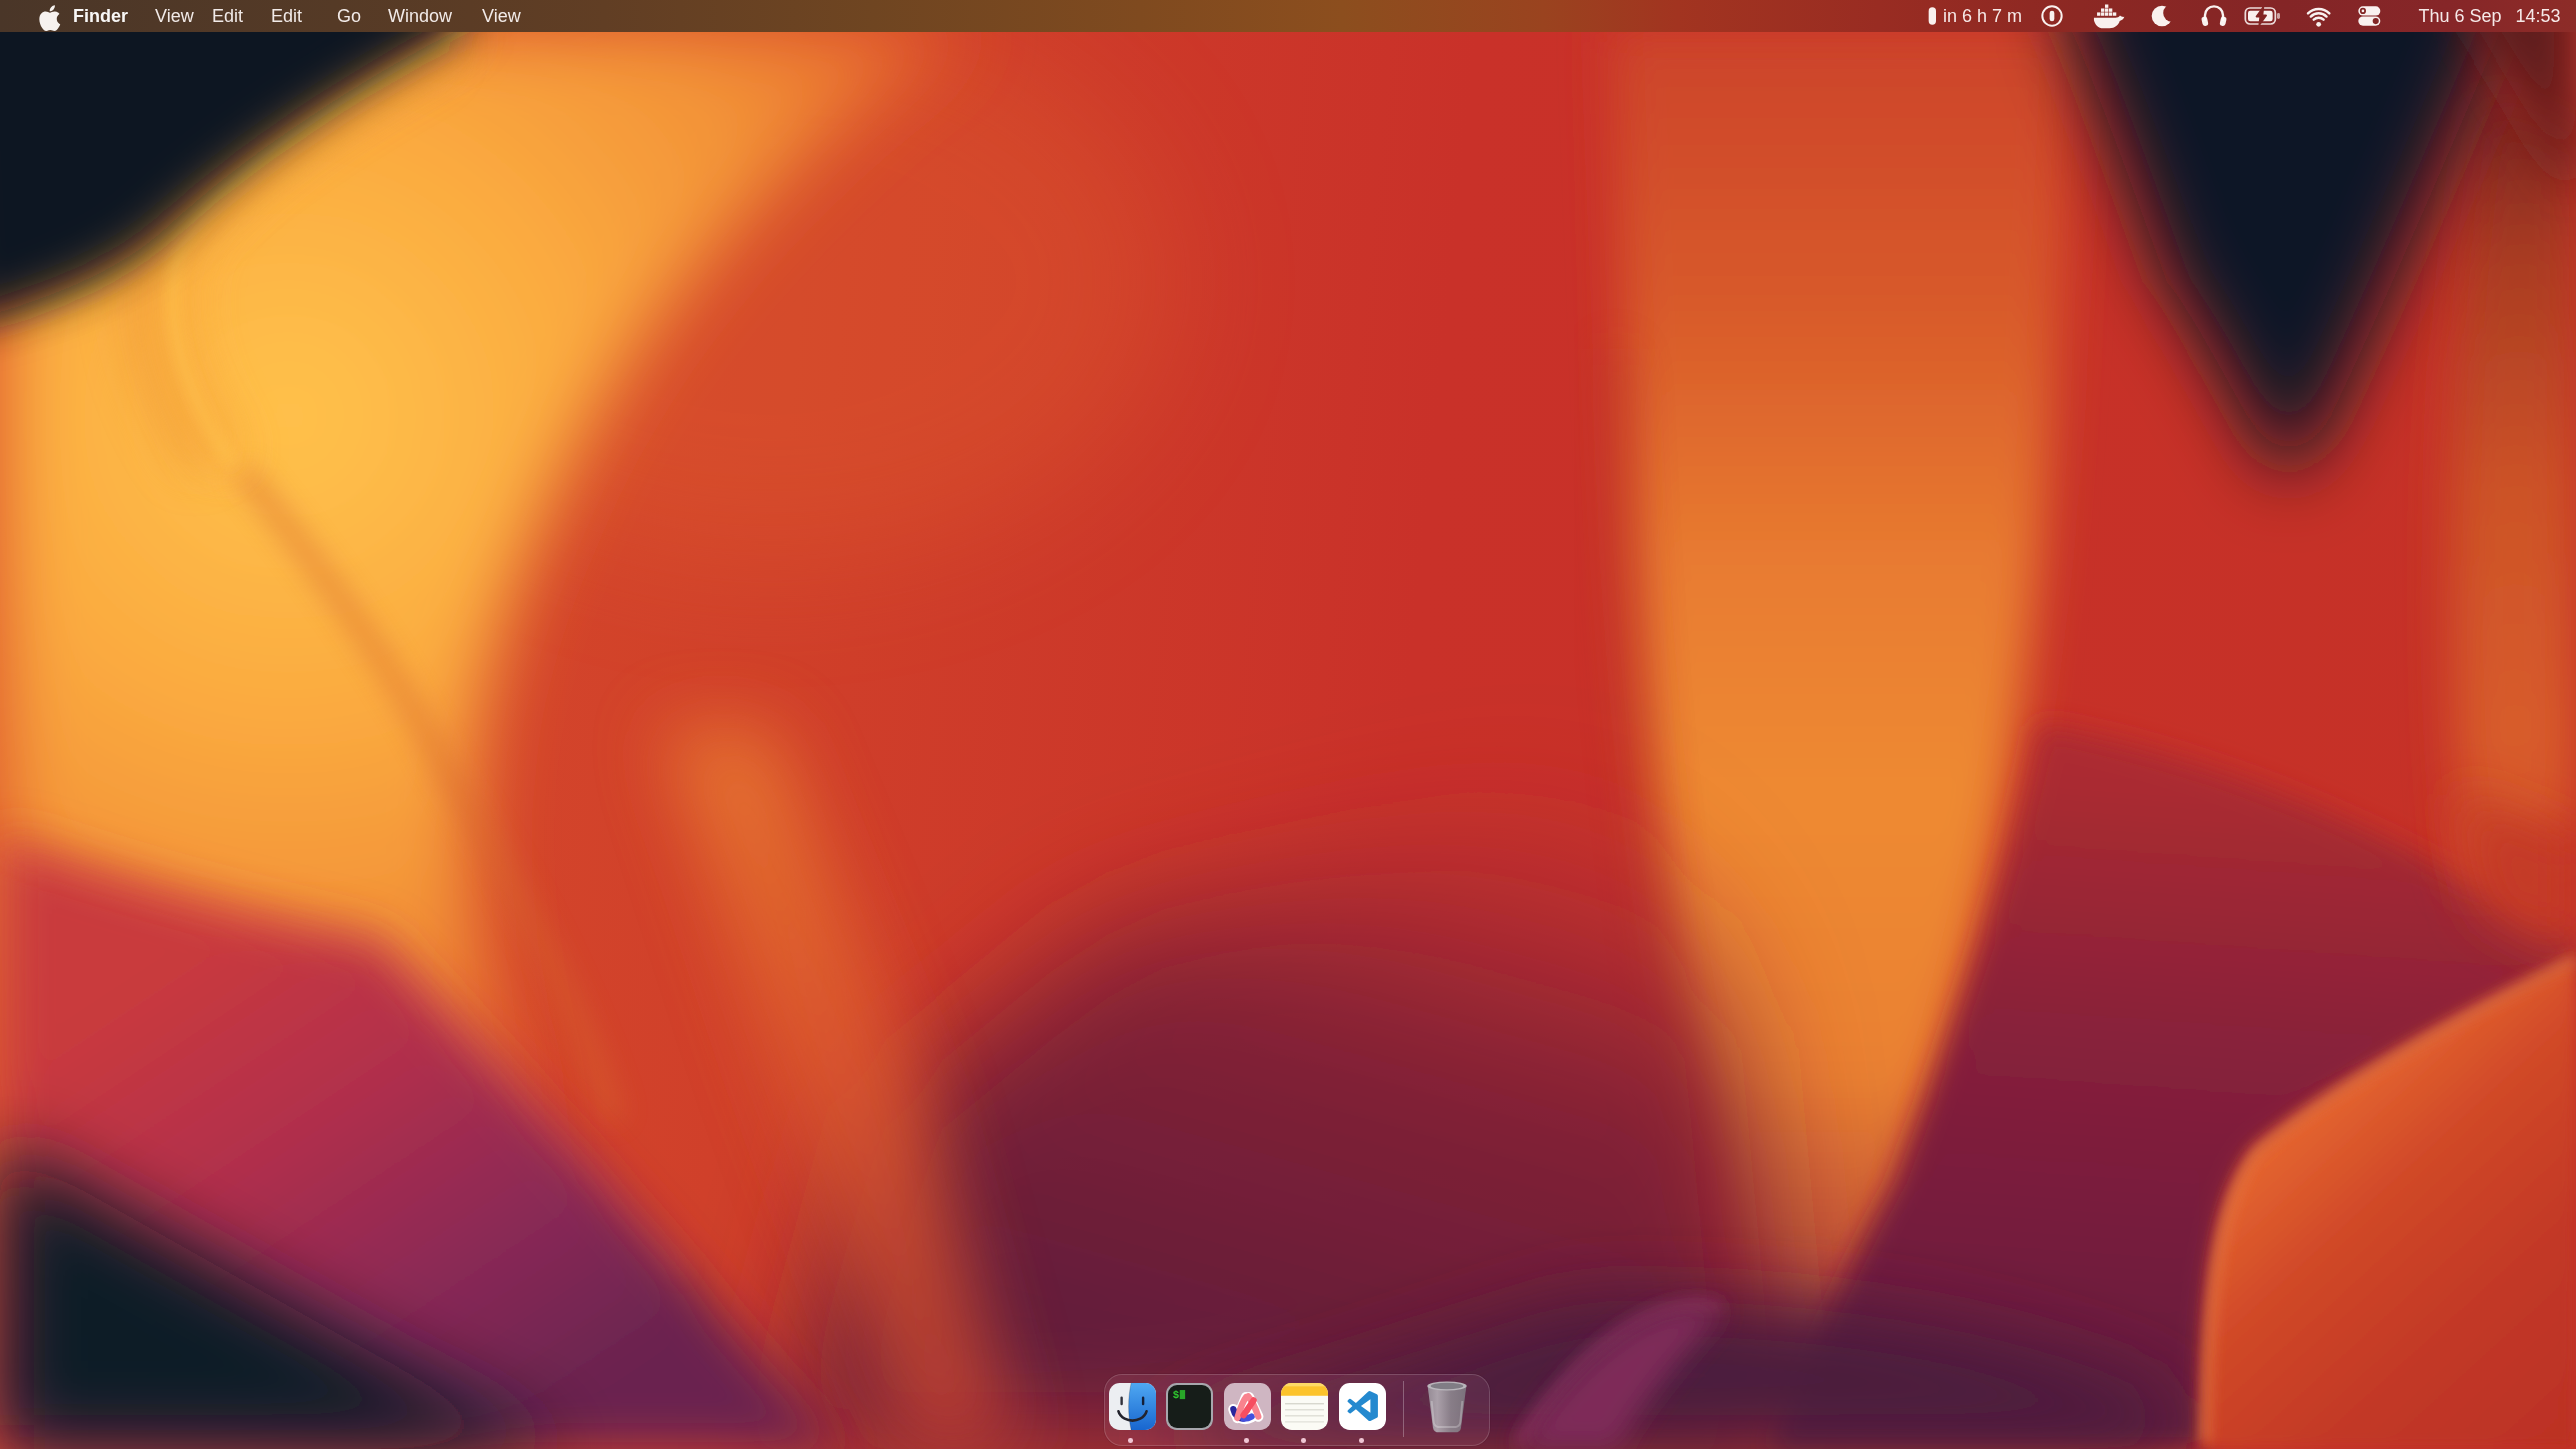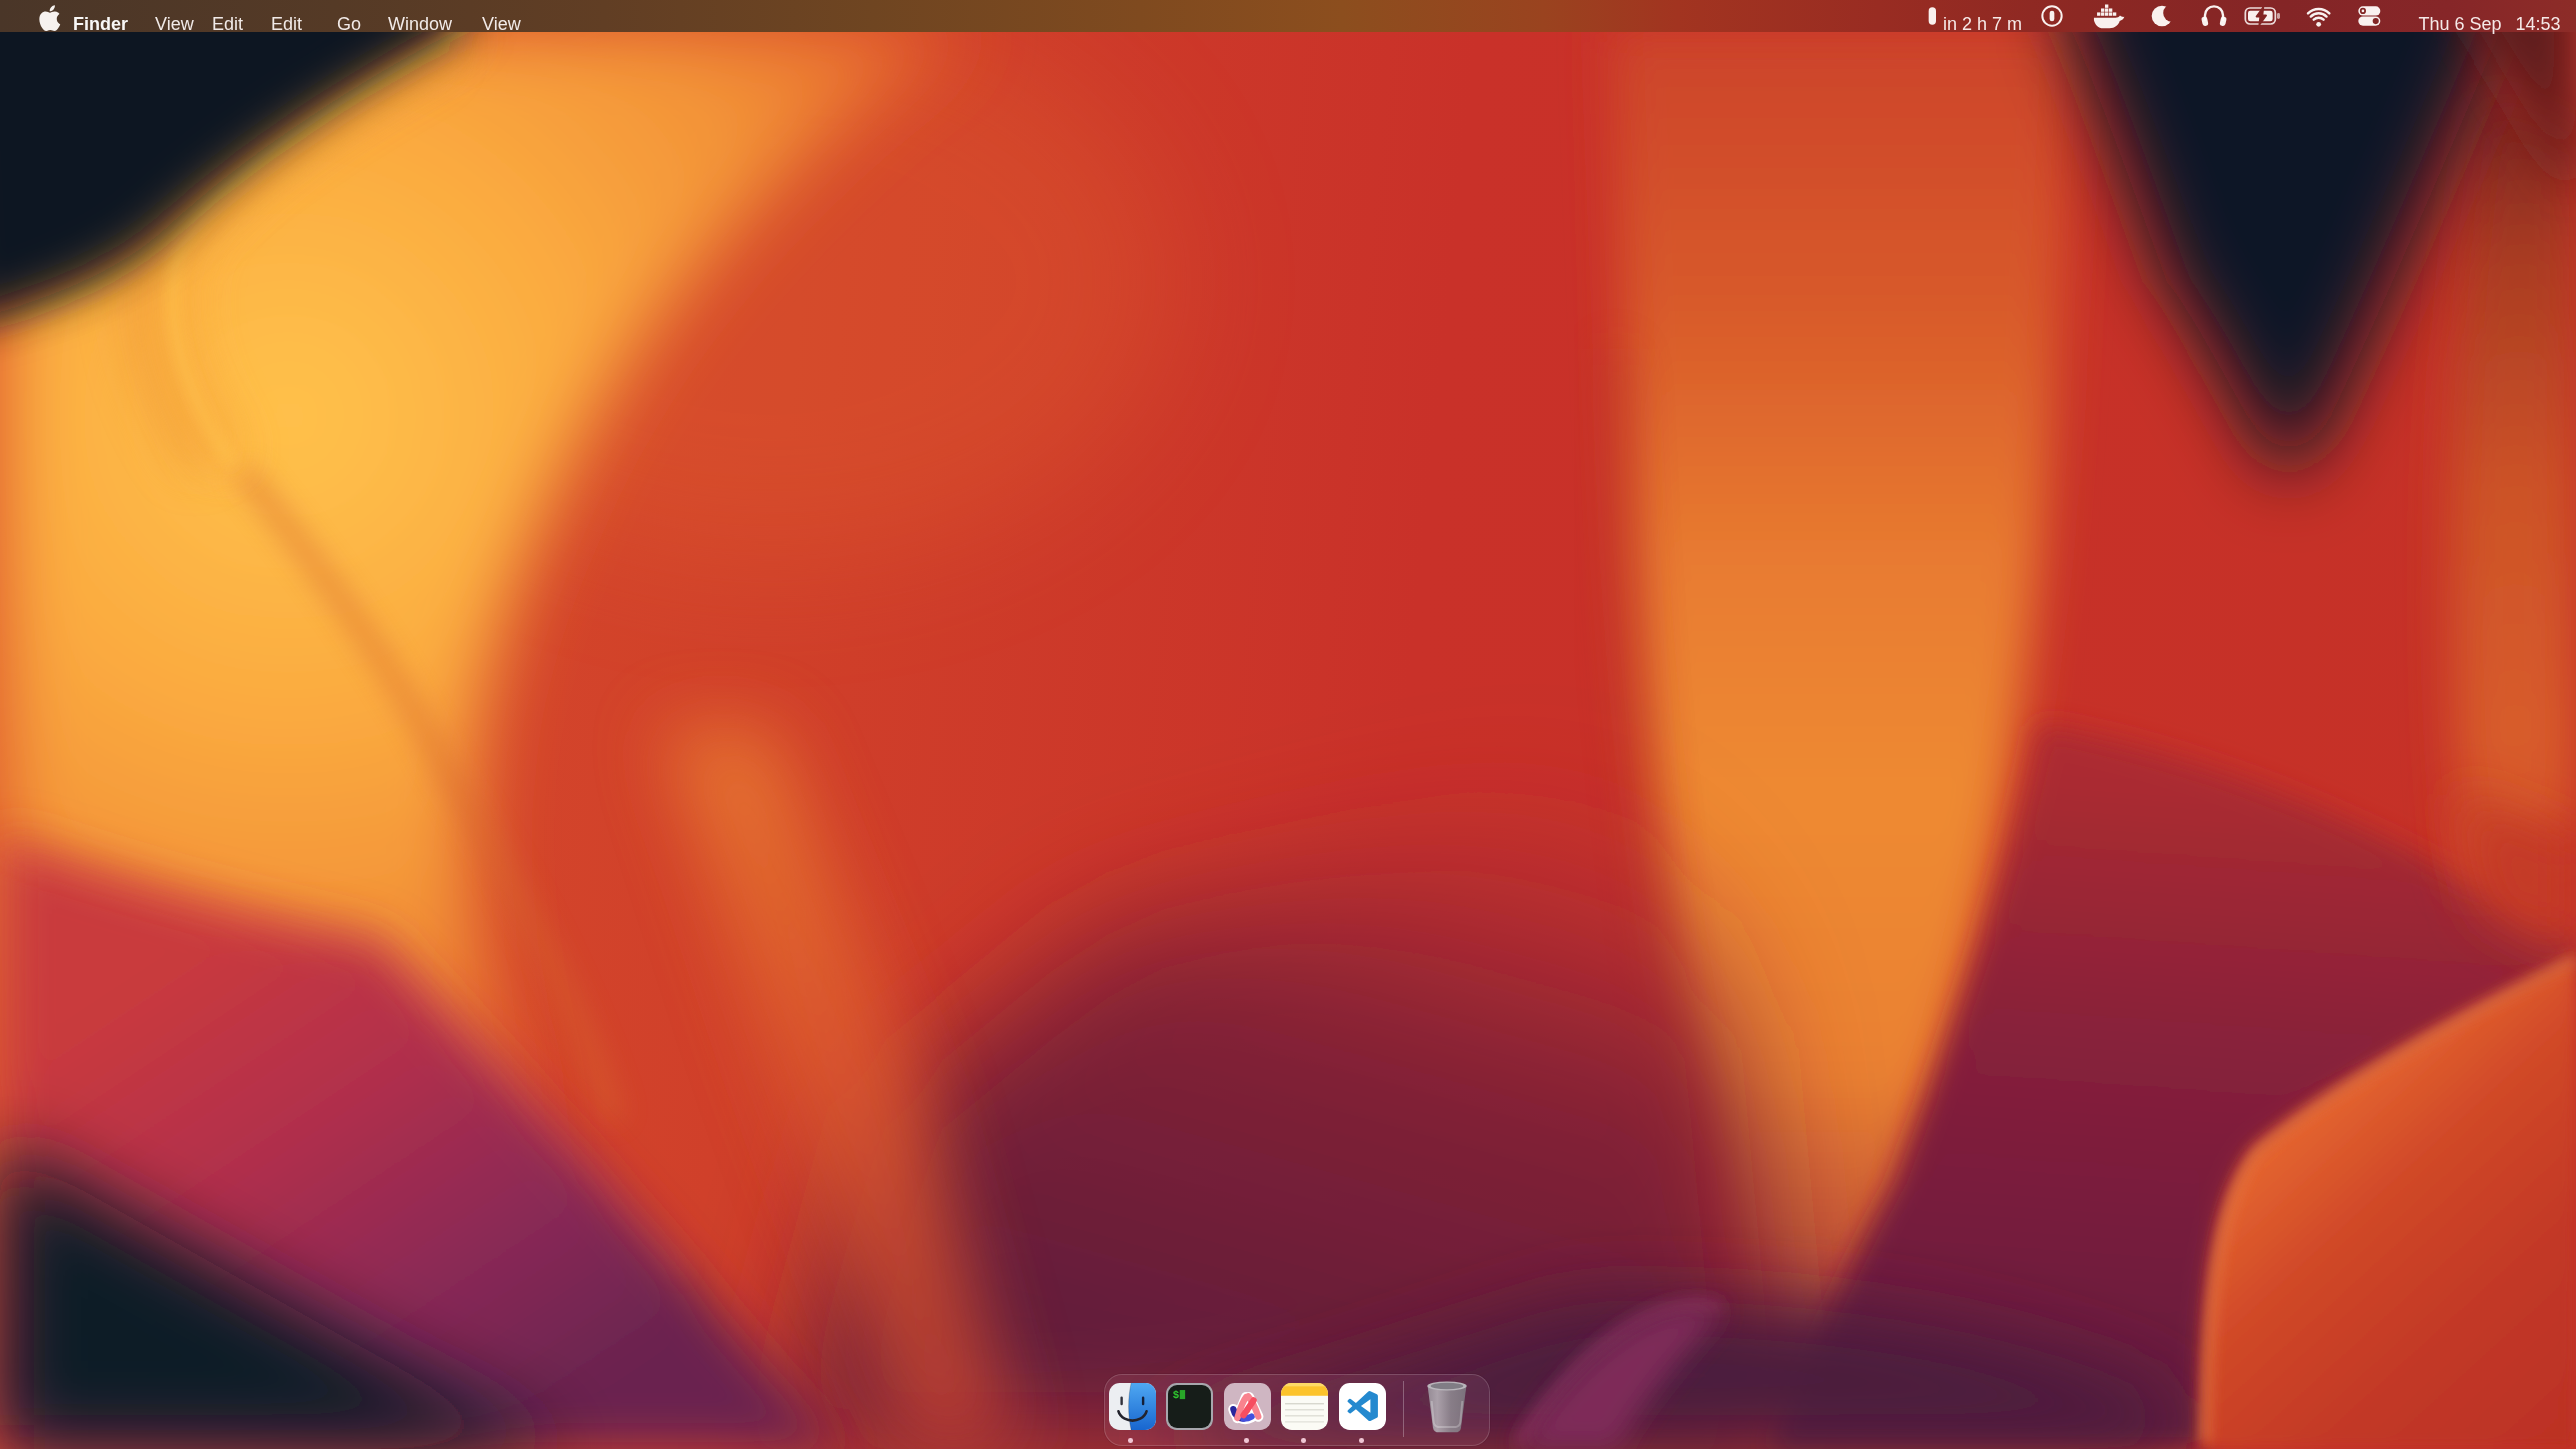--- a/index.html
+++ b/index.html
@@ -1,17 +1,17 @@
 <!DOCTYPE html>
 <html style="font-size:10.7px"><head><meta charset="utf-8">
 <style>
 html,body{margin:0;padding:0;width:2576px;height:1449px;overflow:hidden;background:#c52e29;font-family:"Liberation Sans",sans-serif;}
 #wall{position:absolute;left:0;top:0;}
 #menubar{position:absolute;left:0;top:0;width:2576px;height:32px;background:linear-gradient(90deg,#4a3628 0px,#553a26 335px,#613e24 604px,#6f4521 872px,#7f4a1f 1140px,#8c4e1e 1342px,#9a431f 1543px,#a23420 1677px,#992c22 1878px,#8c2823 2080px,#842526 2281px,#862628 2449px,#8d2c28 2576px);}
-.mt{position:absolute;top:8px;height:32px;line-height:32px;color:rgba(255,250,248,0.92);font-size:18px;white-space:pre;}
+.mt{position:absolute;top:0;height:32px;line-height:32px;color:rgba(255,250,248,0.92);font-size:18px;white-space:pre;}
 .bold{font-weight:bold;color:rgba(255,255,255,0.96);}
 #dockpanel{position:absolute;left:1104px;top:1374px;width:386px;height:72px;border-radius:18px;background:rgba(250,195,220,0.08);box-shadow:inset 0 0 0 1px rgba(255,255,255,0.16), 0 0 0 0.7px rgba(60,10,30,0.15);}
 .dot{position:absolute;width:4.7px;height:4.7px;border-radius:50%;background:rgba(245,205,220,0.95);top:1438px;}
 #dsep{position:absolute;left:1403px;top:1381px;width:1.3px;height:56px;background:rgba(255,255,255,0.28);}
 .icon{position:absolute;top:1383px;}
 </style></head>
 <body>
 <svg id="wall" width="2576" height="1449" viewBox="0 0 3840 2160">
 <defs>
 <filter id="b10" x="-40%" y="-40%" width="180%" height="180%">
@@ -175,21 +175,21 @@
       </g>
 </g>
 </svg>
 <div class="mt bold" style="left:73px;">Finder</div>
 <div class="mt" style="left:155px;">View</div>
 <div class="mt" style="left:212px;">Edit</div>
 <div class="mt" style="left:271px;">Edit</div>
 <div class="mt" style="left:337px;">Go</div>
 <div class="mt" style="left:388px;">Window</div>
 <div class="mt" style="left:482px;">View</div>
-<div class="mt" style="left:1943px;">in 2 h 7 m</div>
+<div class="mt" style="left:1943px;">in 6 h 7 m</div>
 <div class="mt" style="right:15.4px;">Thu 6 Sep  14:53</div>
 <div id="dockpanel"></div>
 <svg class="icon" style="left:1109px" width="47" height="47" viewBox="0 0 70 70">
 <defs>
 <linearGradient id="finB" x1="0" y1="0" x2="0" y2="1">
         <stop offset="0" stop-color="#4fa8f2"></stop>
         <stop offset="1" stop-color="#1866cf"></stop>
       </linearGradient>
 <clipPath id="finC">
         <rect width="70" height="70" rx="16"></rect>

